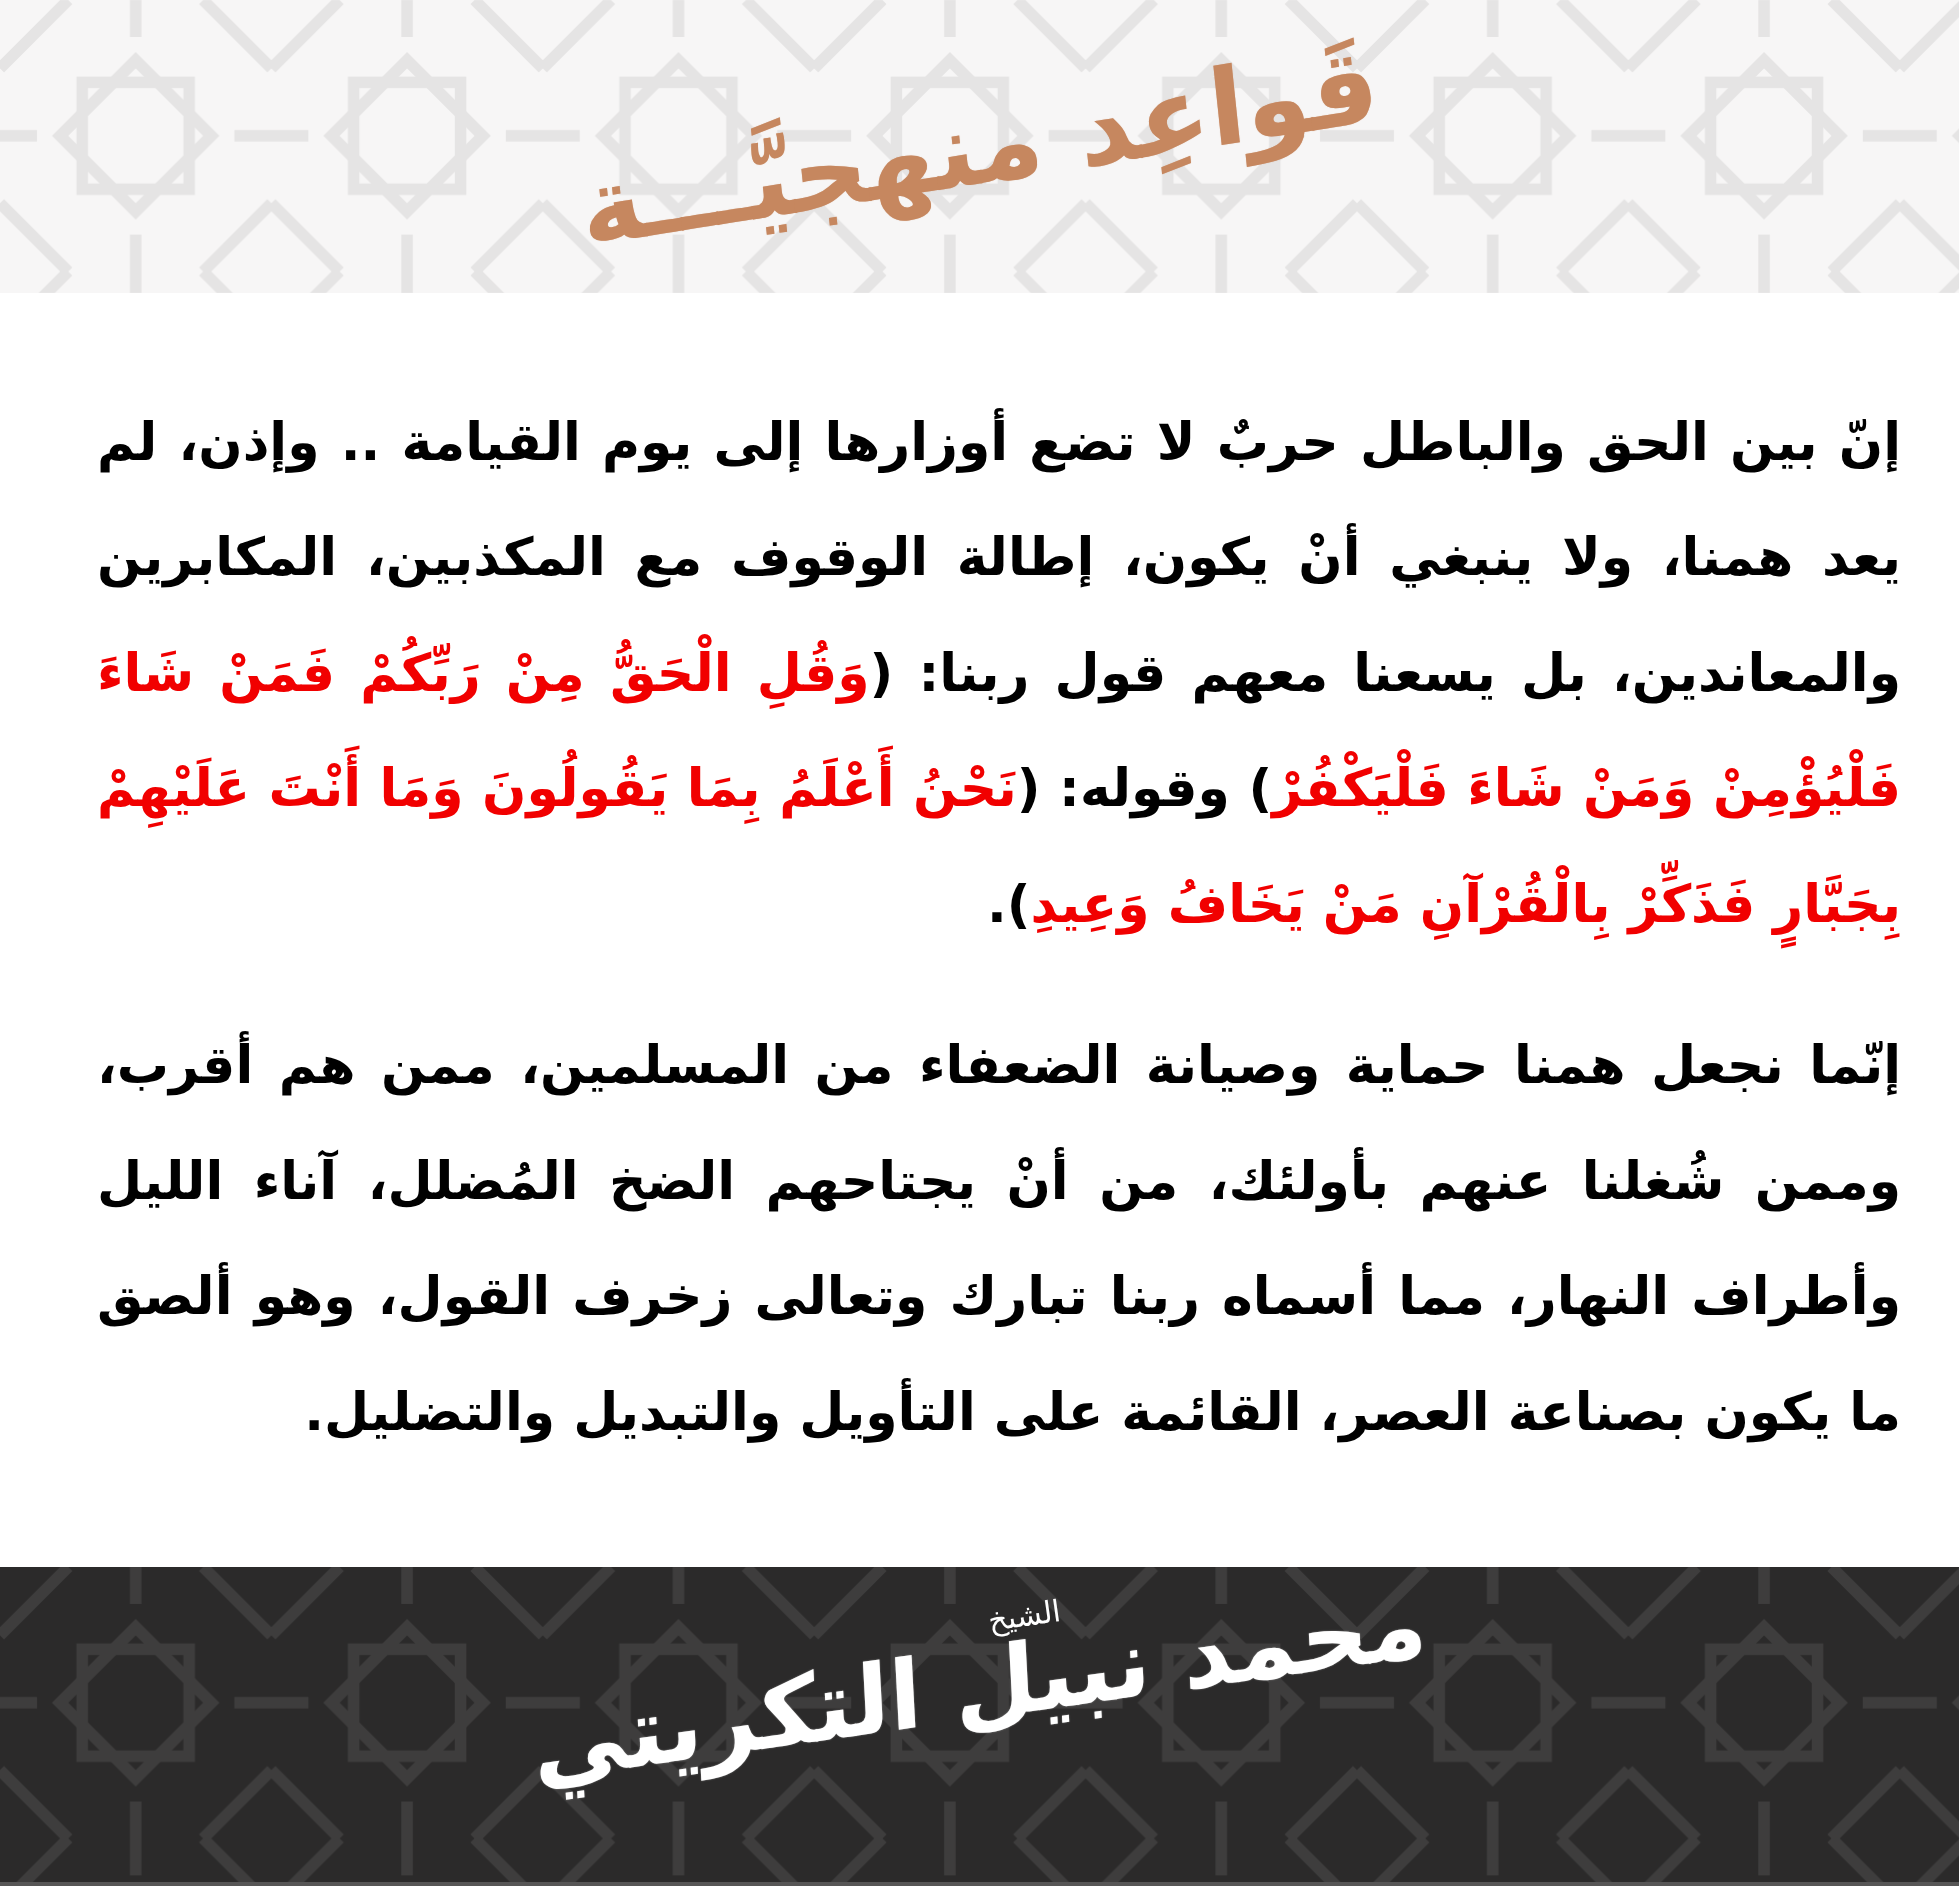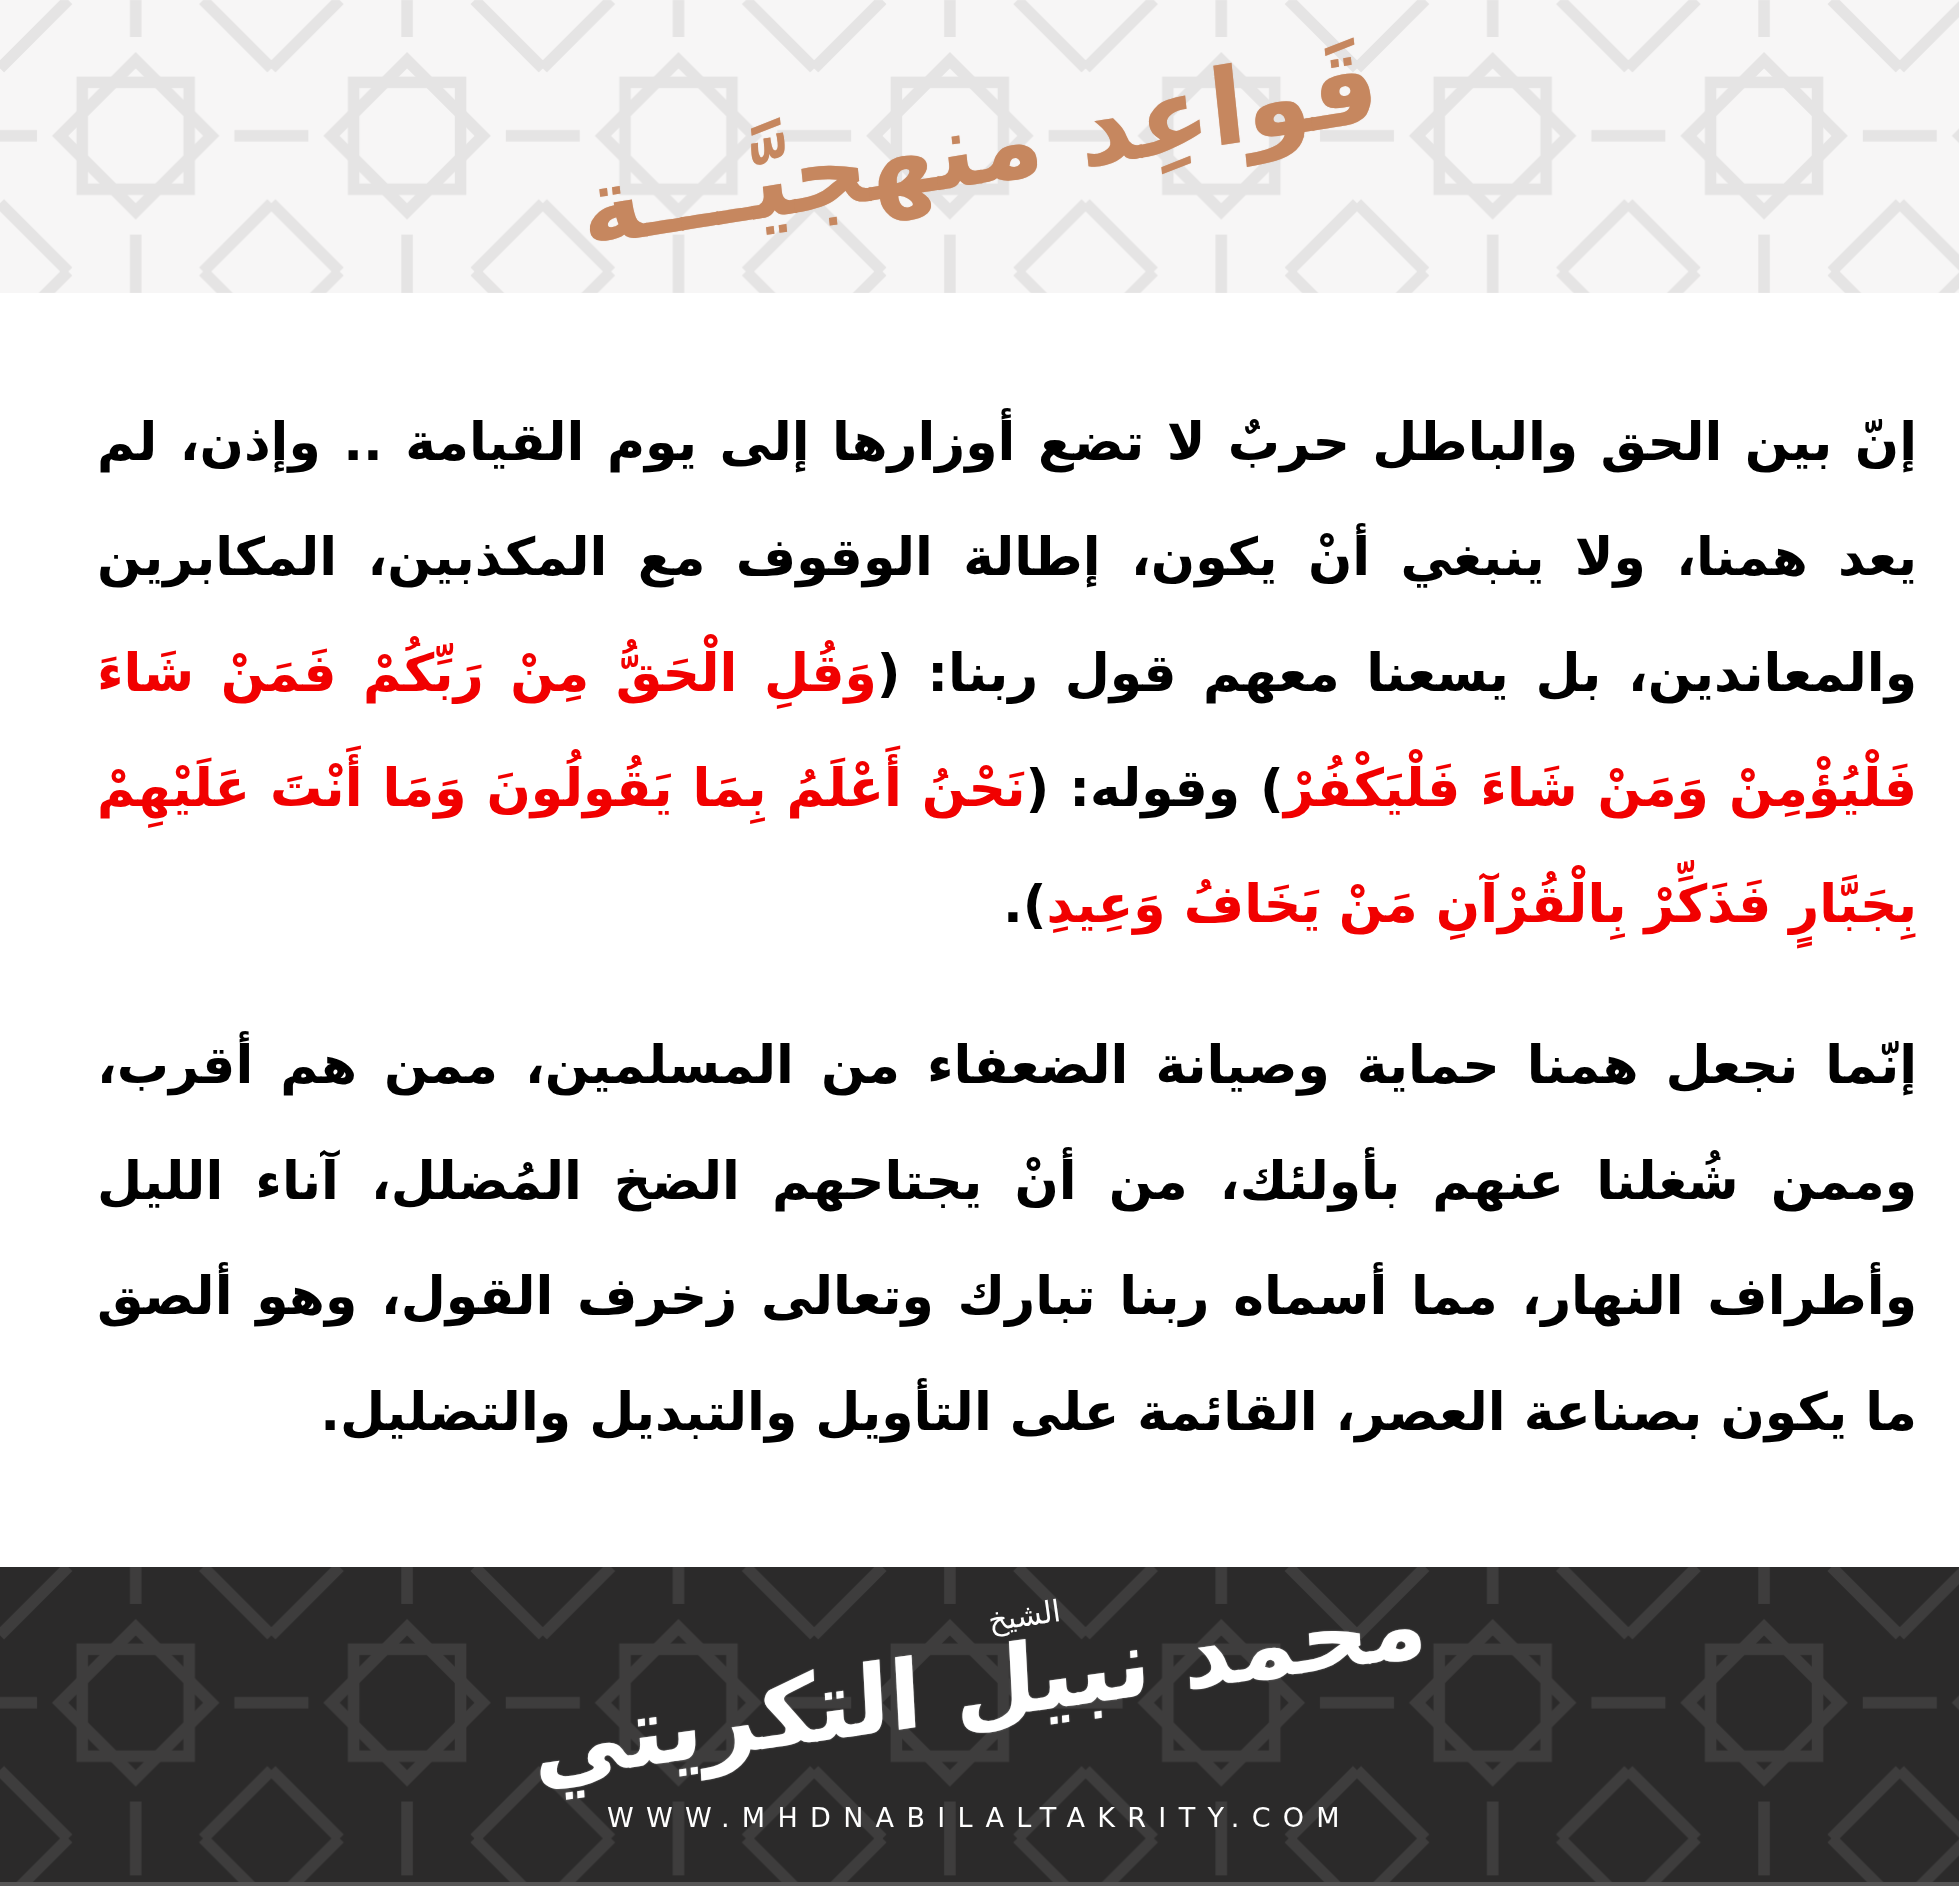--- a/index.html
+++ b/index.html
@@ -32,21 +32,21 @@
     color: #c6875f;
     transform: rotate(-9deg) skewX(-3deg);
     direction: rtl;
     white-space: nowrap;
     text-shadow: 0 0 0.8px rgba(198,135,95,.6);
   }
 
   
   .content {
     direction: rtl;
-    padding: 92px 42px 0 97px;
+    padding: 92px 58px 0 97px;
     color: #000000;
   }
   .content p {
     margin: 0 0 46px 0;
     font-size: 52px;
     line-height: 2.22;
     font-weight: 700;
     text-align: justify;
   }
   .content span.quran { color: #f10000; }
@@ -141,19 +141,18 @@
         </pattern>
       </defs>
       <rect width="100%" height="100%" fill="url(#girihDark)"></rect>
     </svg>
 
     <div class="sig-block">
       <div class="sheikh-label">الشيخ</div>
       <div class="signature-text">محمد نبيل التكريتي</div>
     </div>
 
-    <div class="website-text">WWW.MHDNABILALTAKRITY.COM</div>
 
     <div class="bottom-strip"></div>
   </div>
 
 </div>
 
 
 </body></html>

